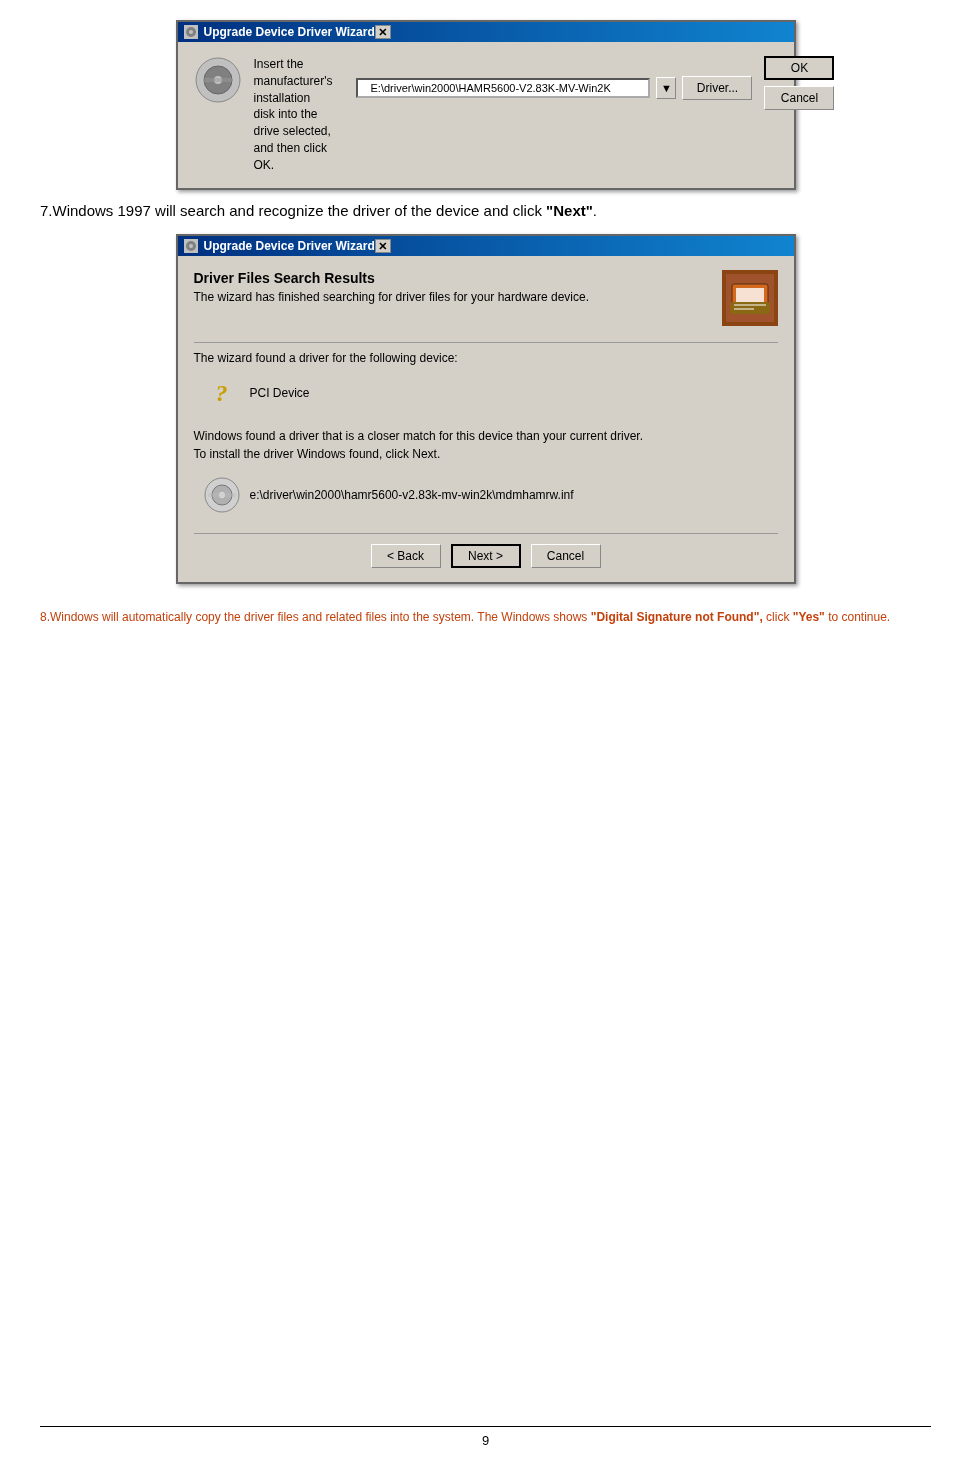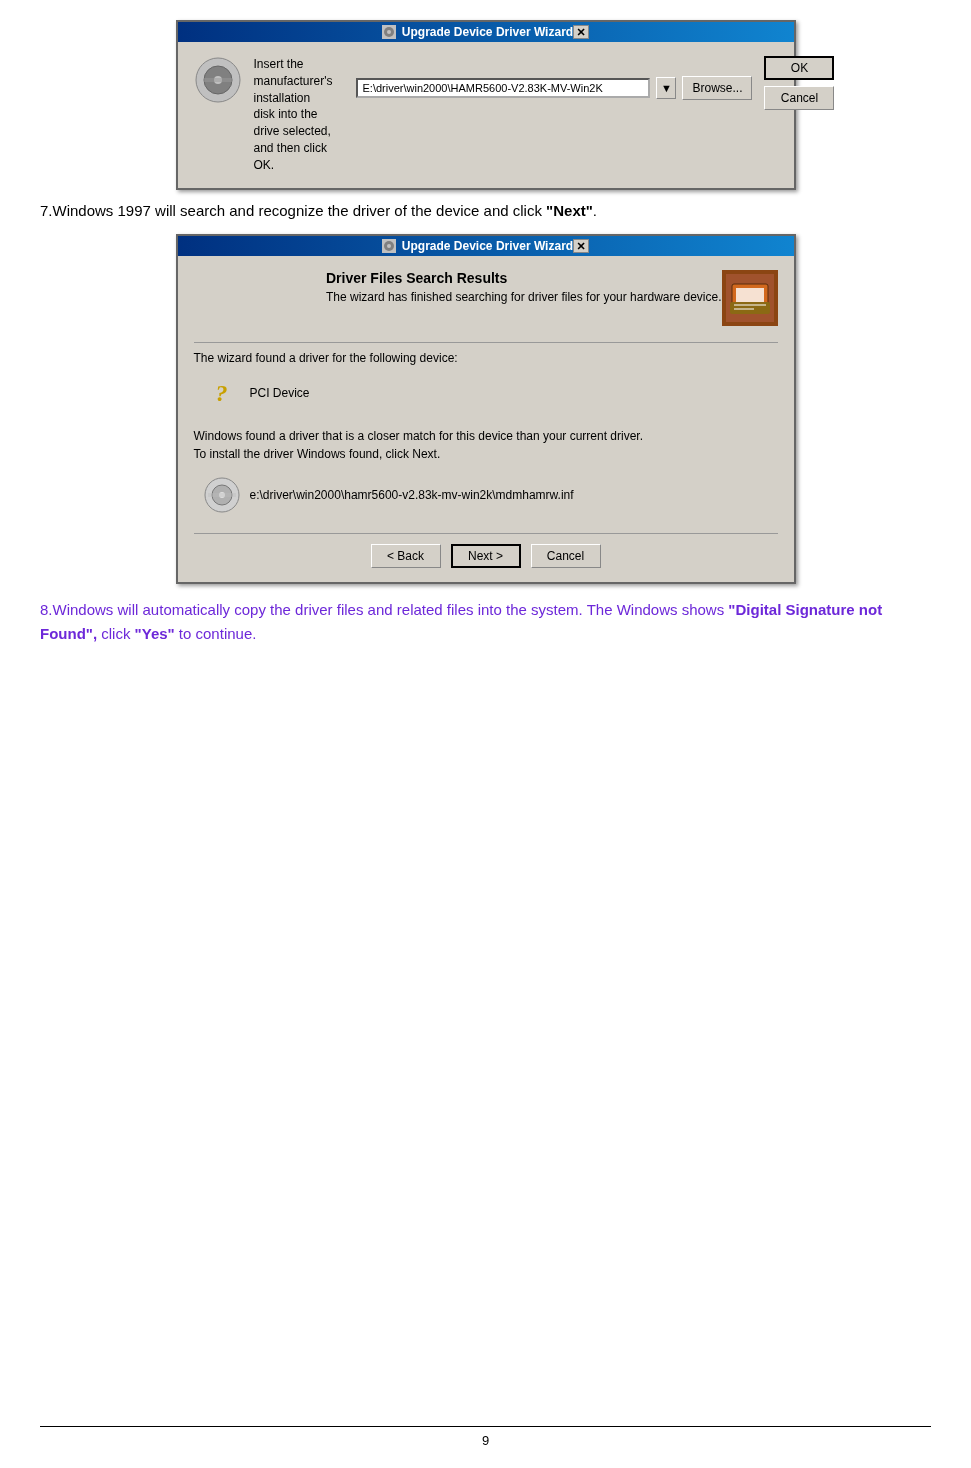--- a/index.html
+++ b/index.html
@@ -21,21 +21,21 @@
       box-shadow: 2px 2px 4px rgba(0,0,0,0.4);
     }
     .dialog-titlebar {
       background: linear-gradient(to right, #003080, #1084d0);
       color: #fff;
       font-size: 12px;
       font-weight: bold;
       padding: 3px 6px;
       display: flex;
       align-items: center;
-      justify-content: center;
+      justify-content: flex-start;
     }
     .dialog-titlebar-left {
       display: flex;
       align-items: center;
       gap: 6px;
     }
     .dialog-close-btn {
       background: #d4d0c8;
       border: 1px solid #888;
       color: #000;
@@ -133,21 +133,21 @@
       line-height: 1.5;
       color: #000;
     }
     .step-text b {
       font-weight: bold;
     }
 
     
     .dialog2-header {
       display: flex;
-      justify-content: flex-end;
+      justify-content: space-between;
       align-items: flex-start;
       margin-bottom: 16px;
     }
     .dialog2-header-text h2 {
       font-size: 14px;
       font-weight: bold;
       color: #000;
       margin-bottom: 4px;
     }
     .dialog2-header-text p {
@@ -209,24 +209,24 @@
       display: flex;
       justify-content: center;
       gap: 10px;
       margin-top: 20px;
       padding-top: 10px;
       border-top: 1px solid #999;
     }
 
     
     .step8-text {
-      font-size: 15px;
-      margin-top: 14px;
+      font-size: 12px;
+      margin-top: 24px;
       line-height: 1.6;
-      color: #6d28d9;
+      color: #c2410c;
     }
 
     
     .page-footer {
       position: absolute;
       bottom: 20px;
       left: 0;
       right: 0;
       text-align: center;
       font-size: 13px;
@@ -274,23 +274,23 @@
           <svg class="disk-icon" viewBox="0 0 48 48" xmlns="http://www.w3.org/2000/svg">
             <ellipse cx="24" cy="24" rx="22" ry="22" fill="#c0c0c0" stroke="#888" stroke-width="1"></ellipse>
             <ellipse cx="24" cy="24" rx="14" ry="14" fill="#808080" stroke="#666" stroke-width="1"></ellipse>
             <ellipse cx="24" cy="24" rx="4" ry="4" fill="#c0c0c0"></ellipse>
             <rect x="10" y="22" width="28" height="4" fill="#999" opacity="0.5"></rect>
           </svg>
           <p class="dialog1-instruction">Insert the manufacturer's installation disk into the drive selected, and then click OK.</p>
         </div>
         <div class="copy-section">
           <div class="copy-input-row">
-            <input type="text" class="copy-input" readonly="" style="font-size: 11px; padding: 2px 4px; width: 294px; border: 2px inset rgb(170, 170, 170); background: rgb(255, 255, 255);" value="E:\driver\win2000\HAMR5600-V2.83K-MV-Win2K">
+            <input type="text" class="copy-input" readonly="" style="font-size: 11px; padding: 2px 12px; width: 294px; border: 2px inset rgb(170, 170, 170); background: rgb(255, 255, 255);" value="E:\driver\win2000\HAMR5600-V2.83K-MV-Win2K">
             <div class="copy-dropdown">▼</div>
-            <button class="win-btn">Browse...</button>
+            <button class="win-btn">Driver...</button>
           </div>
         </div>
       </div>
 
       <div class="dialog1-right">
         <button class="win-btn win-btn-default">OK</button>
         <button class="win-btn">Cancel</button>
       </div>
     </div>
   </div>

